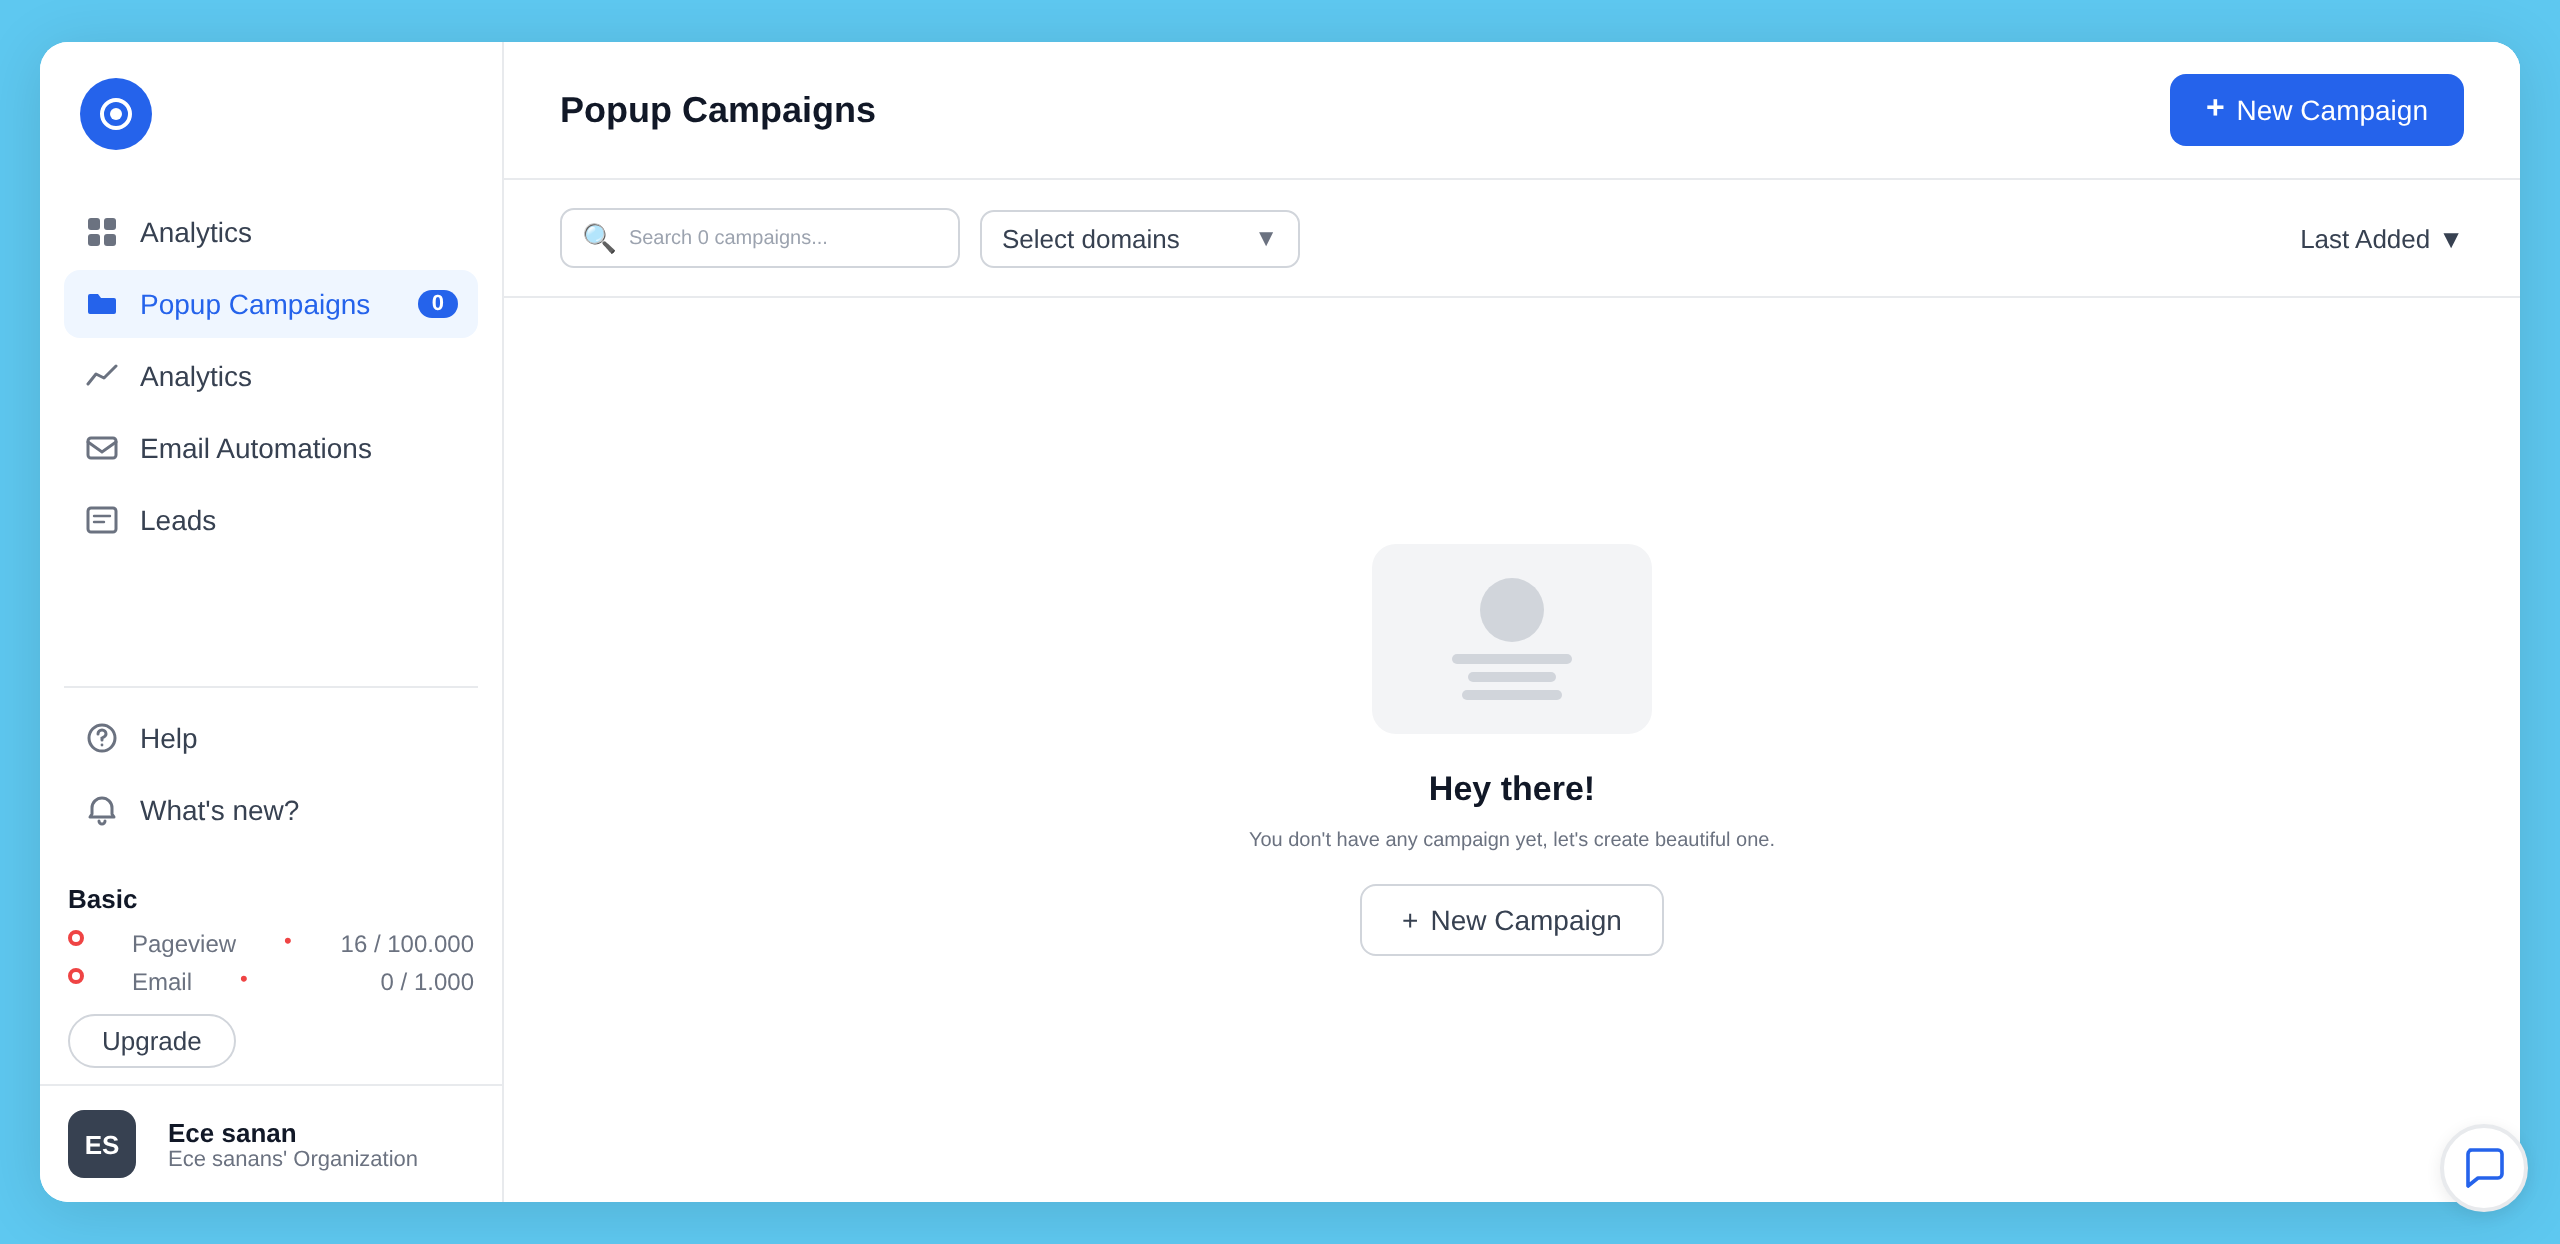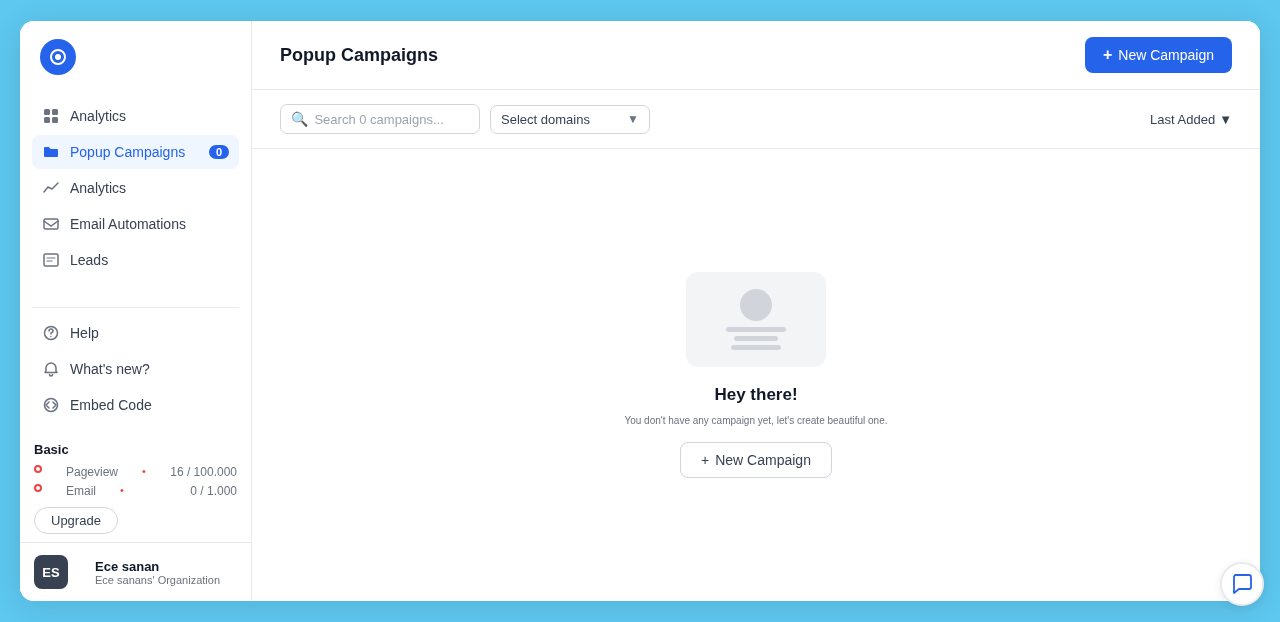--- a/index.html
+++ b/index.html
@@ -135,21 +135,21 @@
       padding: 5px 16px;
       font-size: 13px;
       color: #374151;
       cursor: pointer;
       margin-top: 4px;
       display: inline-block;
     }
     .sidebar-user {
       display: flex;
       align-items: center;
-      gap: 27px;
+      gap: 16px;
       padding: 12px 14px;
       border-top: 1px solid #e8eaed;
       margin-top: auto;
     }
     .user-avatar {
       width: 34px;
       height: 34px;
       background: #374151;
       border-radius: 8px;
       display: flex;
@@ -230,21 +230,21 @@
       border: 1px solid #d1d5db;
       border-radius: 7px;
       padding: 6px 10px;
       gap: 6px;
       background: #fff;
       width: 200px;
     }
     .search-box input {
       border: none;
       outline: none;
-      font-size: 13px;
+      font-size: 10px;
       color: #374151;
       width: 100%;
       background: transparent;
     }
     .search-box input::placeholder { color: #9ca3af; }
     .search-icon { color: #9ca3af; font-size: 14px; }
     .domain-select {
       border: 1px solid #d1d5db;
       border-radius: 7px;
       padding: 6px 10px;
@@ -456,29 +456,20 @@
       <div class="nav-item">
         <span class="icon">
           <svg width="16" height="16" viewBox="0 0 16 16" fill="none">
             <path d="M8 2a5 5 0 00-5 5v3l-1 1.5h12L13 10V7a5 5 0 00-5-5z" stroke="#6b7280" stroke-width="1.5" stroke-linejoin="round"></path>
             <path d="M6.5 13.5a1.5 1.5 0 003 0" stroke="#6b7280" stroke-width="1.5" stroke-linecap="round"></path>
           </svg>
         </span>
         <span>What's new?</span>
       </div>
 
-      <div class="nav-item">
-        <span class="icon">
-          <svg width="16" height="16" viewBox="0 0 16 16" fill="none">
-            <circle cx="8" cy="8" r="6.5" stroke="#6b7280" stroke-width="1.5"></circle>
-            <path d="M6 5l-3 3 3 3M10 5l3 3-3 3" stroke="#6b7280" stroke-width="1.5" stroke-linecap="round" stroke-linejoin="round"></path>
-          </svg>
-        </span>
-        <span>Embed Code</span>
-      </div>
     </div>
 
     <div class="sidebar-plan">
       <div class="plan-title">Basic</div>
       <div class="plan-row">
         <div class="plan-row-left">
           <div class="plan-dot red"></div>
           <span>Pageview</span>
           <span style="color:#ef4444; font-size:11px;">•</span>
         </div>

